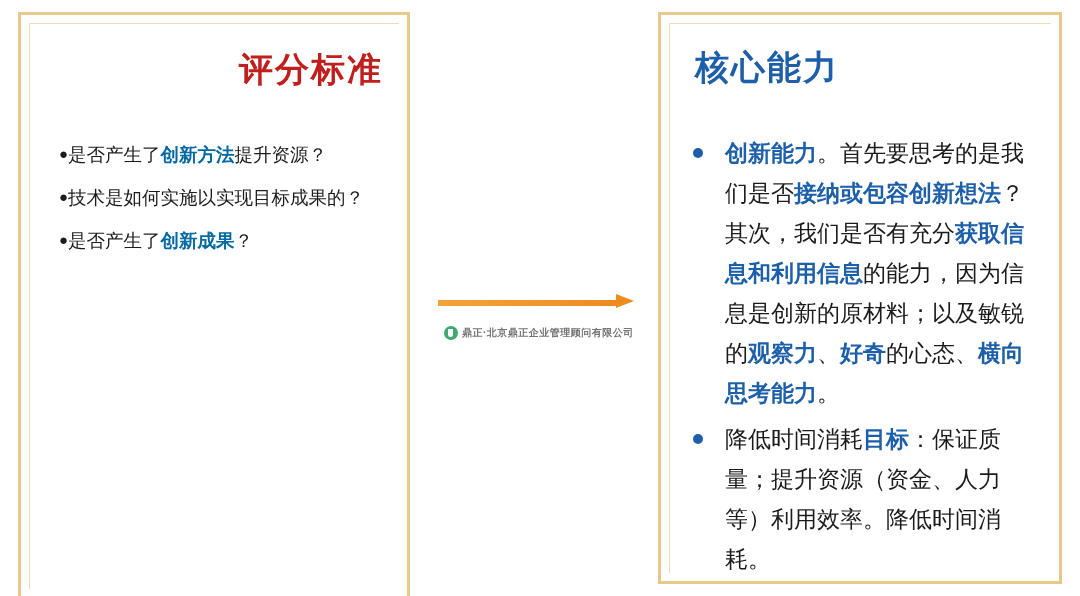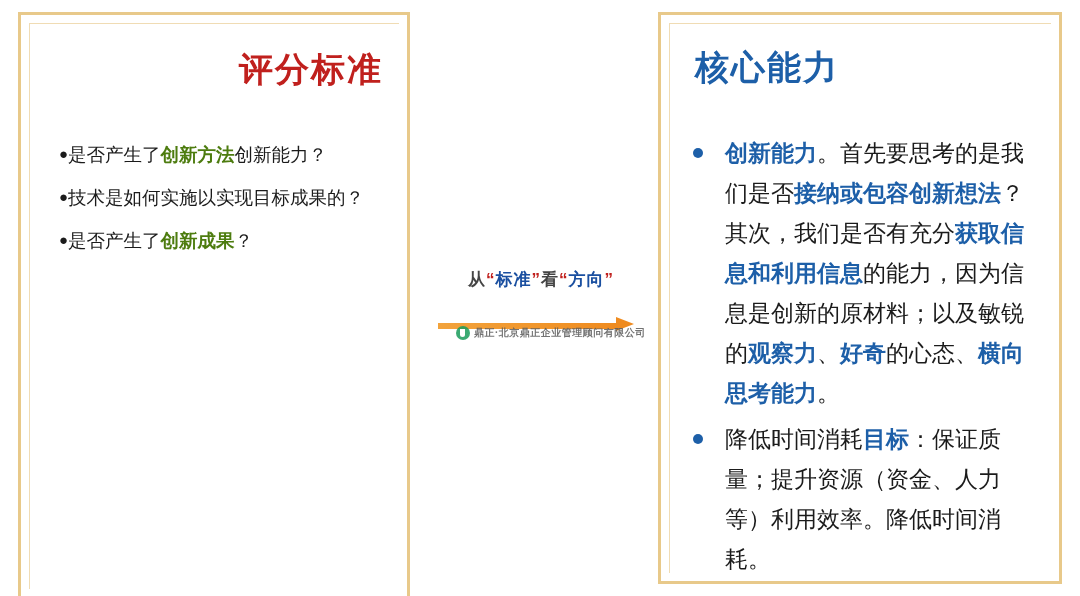--- a/index.html
+++ b/index.html
@@ -60,21 +60,21 @@
   }
   .list-left .li {
     display: block;
     text-indent: 0;
   }
   .dot-sq {
     font-size: 15px;
     vertical-align: 2px;
   }
   .hl-red {
-    color: #4d7c0f;
+    color: #0369a1;
     font-weight: bold;
   }
 
   
   .center-block {
     position: absolute;
     left: 432px;
     top: 268px;
     width: 218px;
     text-align: center;
@@ -110,21 +110,21 @@
     left: 184px;
     top: -2px;
     width: 0;
     height: 0;
     border-top: 7px solid transparent;
     border-bottom: 7px solid transparent;
     border-left: 18px solid #ef8b1f;
   }
   .watermark {
     position: absolute;
-    left: 24px;
+    left: 12px;
     top: 58px;
     display: flex;
     align-items: center;
     gap: 4px;
     opacity: 0.85;
   }
   .wm-logo {
     width: 14px;
     height: 14px;
     border-radius: 50%;
@@ -209,28 +209,27 @@
 </style>
 </head>
 <body>
 
 <div class="slide">
 
   <div class="panel-left">
     <div class="inner-line"></div>
     <div class="title-left">评分标准</div>
     <div class="list-left" id="left-list">
-        <div class="li"><span class="dot-sq">●</span><span>是否产生了</span><span class="hl-red">创新方法</span><span>创新能力？</span></div>
+        <div class="li"><span class="dot-sq">●</span><span>是否产生了</span><span class="hl-red">创新方法</span><span>提升资源？</span></div>
         <div class="li"><span class="dot-sq">●</span><span>技术是如何实施以实现目标成果的？</span></div>
         <div class="li"><span class="dot-sq">●</span><span>是否产生了</span><span class="hl-red">创新成果</span><span>？</span></div>
       </div>
   </div>
 
   <div class="center-block">
-    <div class="center-caption" id="center-caption"><span>从</span><span class="q">“</span><span class="k">标准</span><span class="q">”</span><span>看</span><span class="q">“</span><span class="k">方向</span><span class="q">”</span></div>
     <div class="arrow-wrap">
       <div class="arrow-bar"></div>
       <div class="arrow-head"></div>
     </div>
     <div class="watermark">
       <span class="wm-logo"></span>
       <span class="wm-text">鼎正·北京鼎正企业管理顾问有限公司</span>
     </div>
   </div>
 

